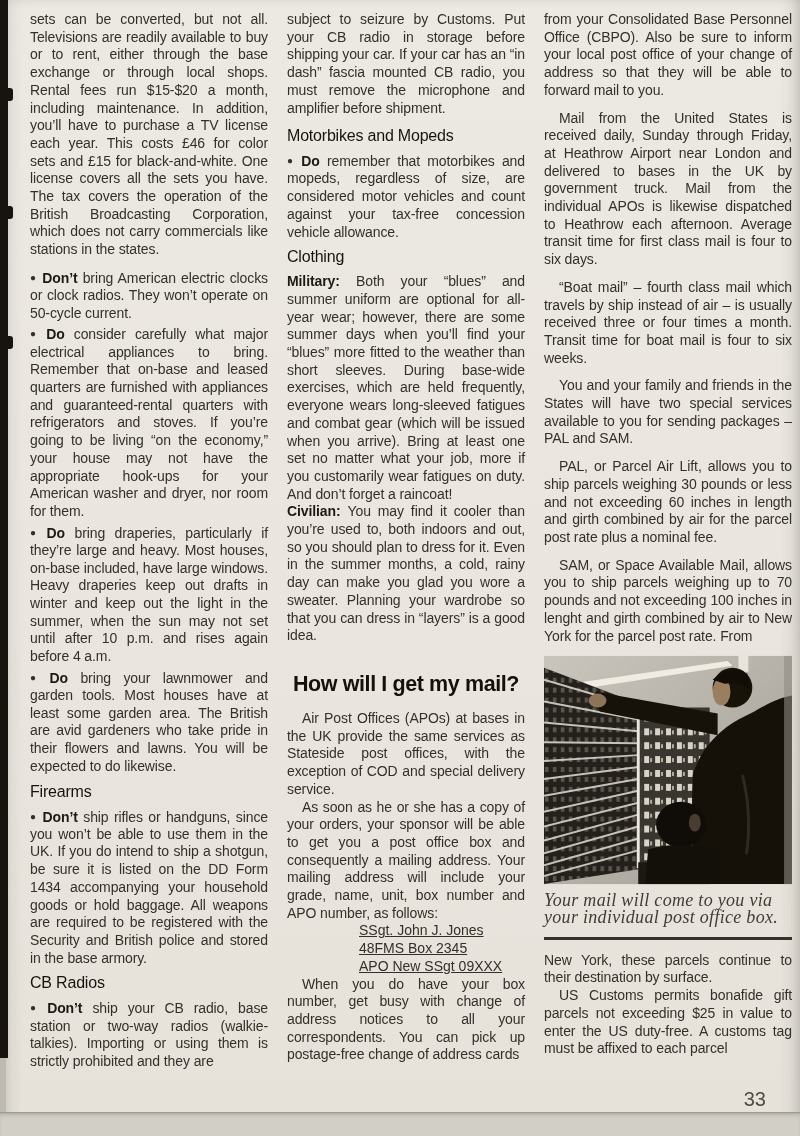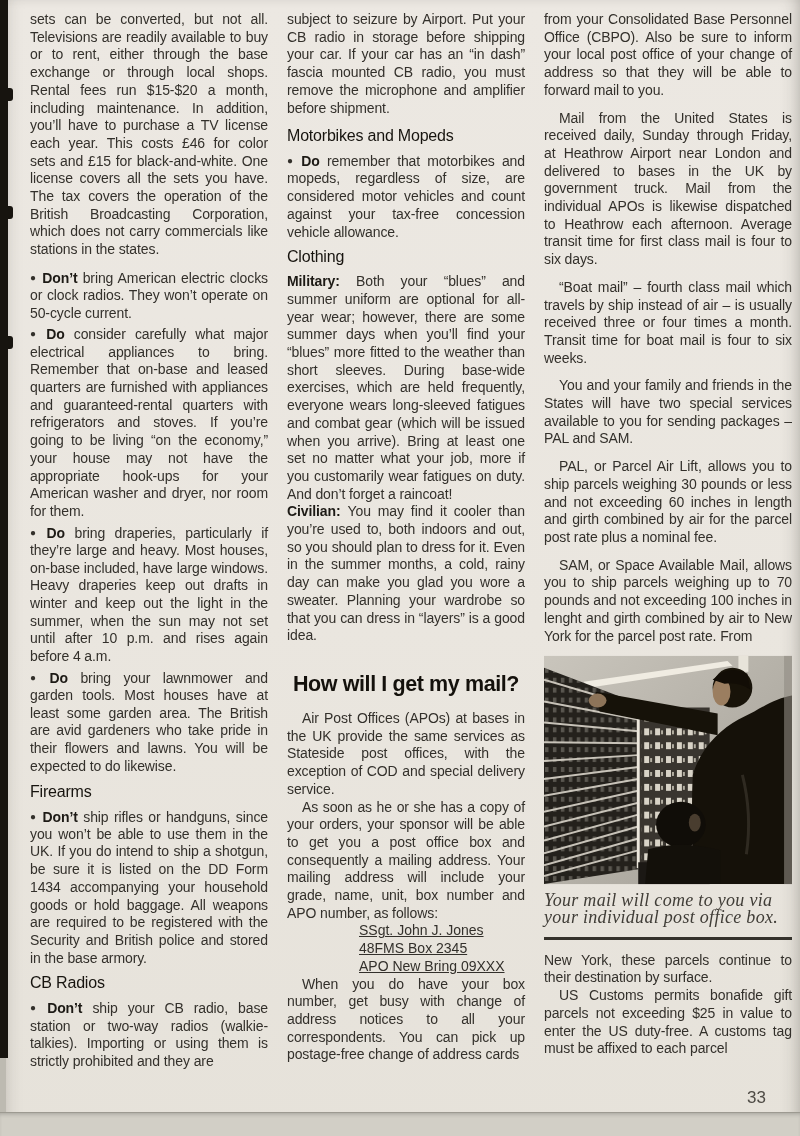--- a/index.html
+++ b/index.html
@@ -29,21 +29,21 @@
   .caption{font-family:"Liberation Serif",serif;font-style:italic;font-size:18px;
            line-height:17px;color:#403d37;margin:7px 0 0;letter-spacing:.3px;text-align:left;}
   .rule{height:2.5px;background:#35322c;margin:11px 0 12px;}
   .edge{position:absolute;left:0;top:0;width:8px;height:1058px;background:#17140f;z-index:4;}
   .notch{position:absolute;left:0;width:13px;height:13px;background:#17140f;
          border-radius:0 3px 3px 0;z-index:4;}
   .edge-fade{position:absolute;left:0;top:1058px;width:6px;height:54px;background:#bdbab1;z-index:4;}
   .bottom-strip{position:absolute;left:0;top:1112px;width:800px;height:24px;
          background:#d2cfc6;border-top:1px solid #9d9a91;
          box-shadow:inset 0 3px 4px -2px rgba(0,0,0,.22);z-index:5;}
-  .pageno{position:absolute;top:1088px;right:34px;font-size:17px;color:#4e4b45;z-index:6;}
+  .pageno{position:absolute;top:1088px;right:34px;font-size:20px;color:#4e4b45;z-index:6;}
 </style>
 </head>
 <body>
 
 <div class="page">
   <div class="edge"></div>
   <div class="notch" style="top:88px"></div>
   <div class="notch" style="top:206px"></div>
   <div class="notch" style="top:336px"></div>
   <div class="edge-fade"></div>
@@ -54,33 +54,33 @@
         <p class="para bullet"><span class="dot">●</span><b>Don’t </b>bring American electric clocks or clock radios. They won’t operate on 50-cycle current.</p>
         <p class="para bullet"><span class="dot">●</span><b>Do </b>consider carefully what major electrical appliances to bring. Remember that on-base and leased quarters are furnished with appliances and guaranteed-rental quarters with refrigerators and stoves. If you’re going to be living “on the economy,” your house may not have the appropriate hook-ups for your American washer and dryer, nor room for them.</p>
         <p class="para bullet"><span class="dot">●</span><b>Do </b>bring draperies, particularly if they’re large and heavy. Most houses, on-base included, have large windows. Heavy draperies keep out drafts in winter and keep out the light in the summer, when the sun may not set until after 10 p.m. and rises again before 4 a.m.</p>
         <p class="para bullet"><span class="dot">●</span><b>Do </b>bring your lawnmower and garden tools. Most houses have at least some garden area. The British are avid gardeners who take pride in their flowers and lawns. You will be expected to do likewise.</p>
         <h3 class="h2">Firearms</h3>
         <p class="para bullet"><span class="dot">●</span><b>Don’t </b>ship rifles or handguns, since you won’t be able to use them in the UK. If you do intend to ship a shotgun, be sure it is listed on the DD Form 1434 accompanying your household goods or hold baggage. All weapons are required to be registered with the Security and British police and stored in the base armory.</p>
         <h3 class="h2">CB Radios</h3>
         <p class="para bullet"><span class="dot">●</span><b>Don’t </b>ship your CB radio, base station or two-way radios (walkie-talkies). Importing or using them is strictly prohibited and they are</p>
       </div>
     <div class="col c2" id="col2">
-        <p class="para">subject to seizure by Airport. Put your CB radio in storage before shipping your car. If your car has an “in dash” fascia mounted CB radio, you must remove the microphone and amplifier before shipment.</p>
+        <p class="para">subject to seizure by Customs. Put your CB radio in storage before shipping your car. If your car has an “in dash” fascia mounted CB radio, you must remove the microphone and amplifier before shipment.</p>
         <h3 class="h2">Motorbikes and Mopeds</h3>
         <p class="para bullet"><span class="dot">●</span><b>Do </b>remember that motorbikes and mopeds, regardless of size, are considered motor vehicles and count against your tax-free concession vehicle allowance.</p>
         <h3 class="h2">Clothing</h3>
         <p class="para tight"><b>Military: </b>Both your “blues” and summer uniform are optional for all-year wear; however, there are some summer days when you’ll find your “blues” more fitted to the weather than short sleeves. During base-wide exercises, which are held frequently, everyone wears long-sleeved fatigues and combat gear (which will be issued when you arrive). Bring at least one set no matter what your job, more if you customarily wear fatigues on duty. And don’t forget a raincoat!</p>
         <p class="para tight"><b>Civilian: </b>You may find it cooler than you’re used to, both indoors and out, so you should plan to dress for it. Even in the summer months, a cold, rainy day can make you glad you wore a sweater. Planning your wardrobe so that you can dress in “layers” is a good idea.</p>
         <h2 class="h1">How will I get my mail?</h2>
         <p class="para ind tight">Air Post Offices (APOs) at bases in the UK provide the same services as Stateside post offices, with the exception of COD and special delivery service.</p>
         <p class="para ind tight">As soon as he or she has a copy of your orders, your sponsor will be able to get you a post office box and consequently a mailing address. Your mailing address will include your grade, name, unit, box number and APO number, as follows:</p>
         <div class="address">
           <div>SSgt. John J. Jones</div>
           <div>48FMS Box 2345</div>
-          <div>APO New Bring 09XXX</div>
+          <div>APO New SSgt 09XXX</div>
         </div>
         <p class="para ind tight">When you do have your box number, get busy with change of address notices to all your correspondents. You can pick up postage-free change of address cards</p>
       </div>
     <div class="col c3" id="col3">
         <p class="para">from your Consolidated Base Personnel Office (CBPO). Also be sure to inform your local post office of your change of address so that they will be able to forward mail to you.</p>
         <p class="para ind">Mail from the United States is received daily, Sunday through Friday, at Heathrow Airport near London and delivered to bases in the UK by government truck. Mail from the individual APOs is likewise dispatched to Heathrow each afternoon. Average transit time for first class mail is four to six days.</p>
         <p class="para ind">“Boat mail” – fourth class mail which travels by ship instead of air – is usually received three or four times a month. Transit time for boat mail is four to six weeks.</p>
         <p class="para ind">You and your family and friends in the States will have two special services available to you for sending packages – PAL and SAM.</p>
         <p class="para ind">PAL, or Parcel Air Lift, allows you to ship parcels weighing 30 pounds or less and not exceeding 60 inches in length and girth combined by air for the parcel post rate plus a nominal fee.</p>
         <p class="para ind">SAM, or Space Available Mail, allows you to ship parcels weighing up to 70 pounds and not exceeding 100 inches in lenght and girth combined by air to New York for the parcel post rate. From</p>

